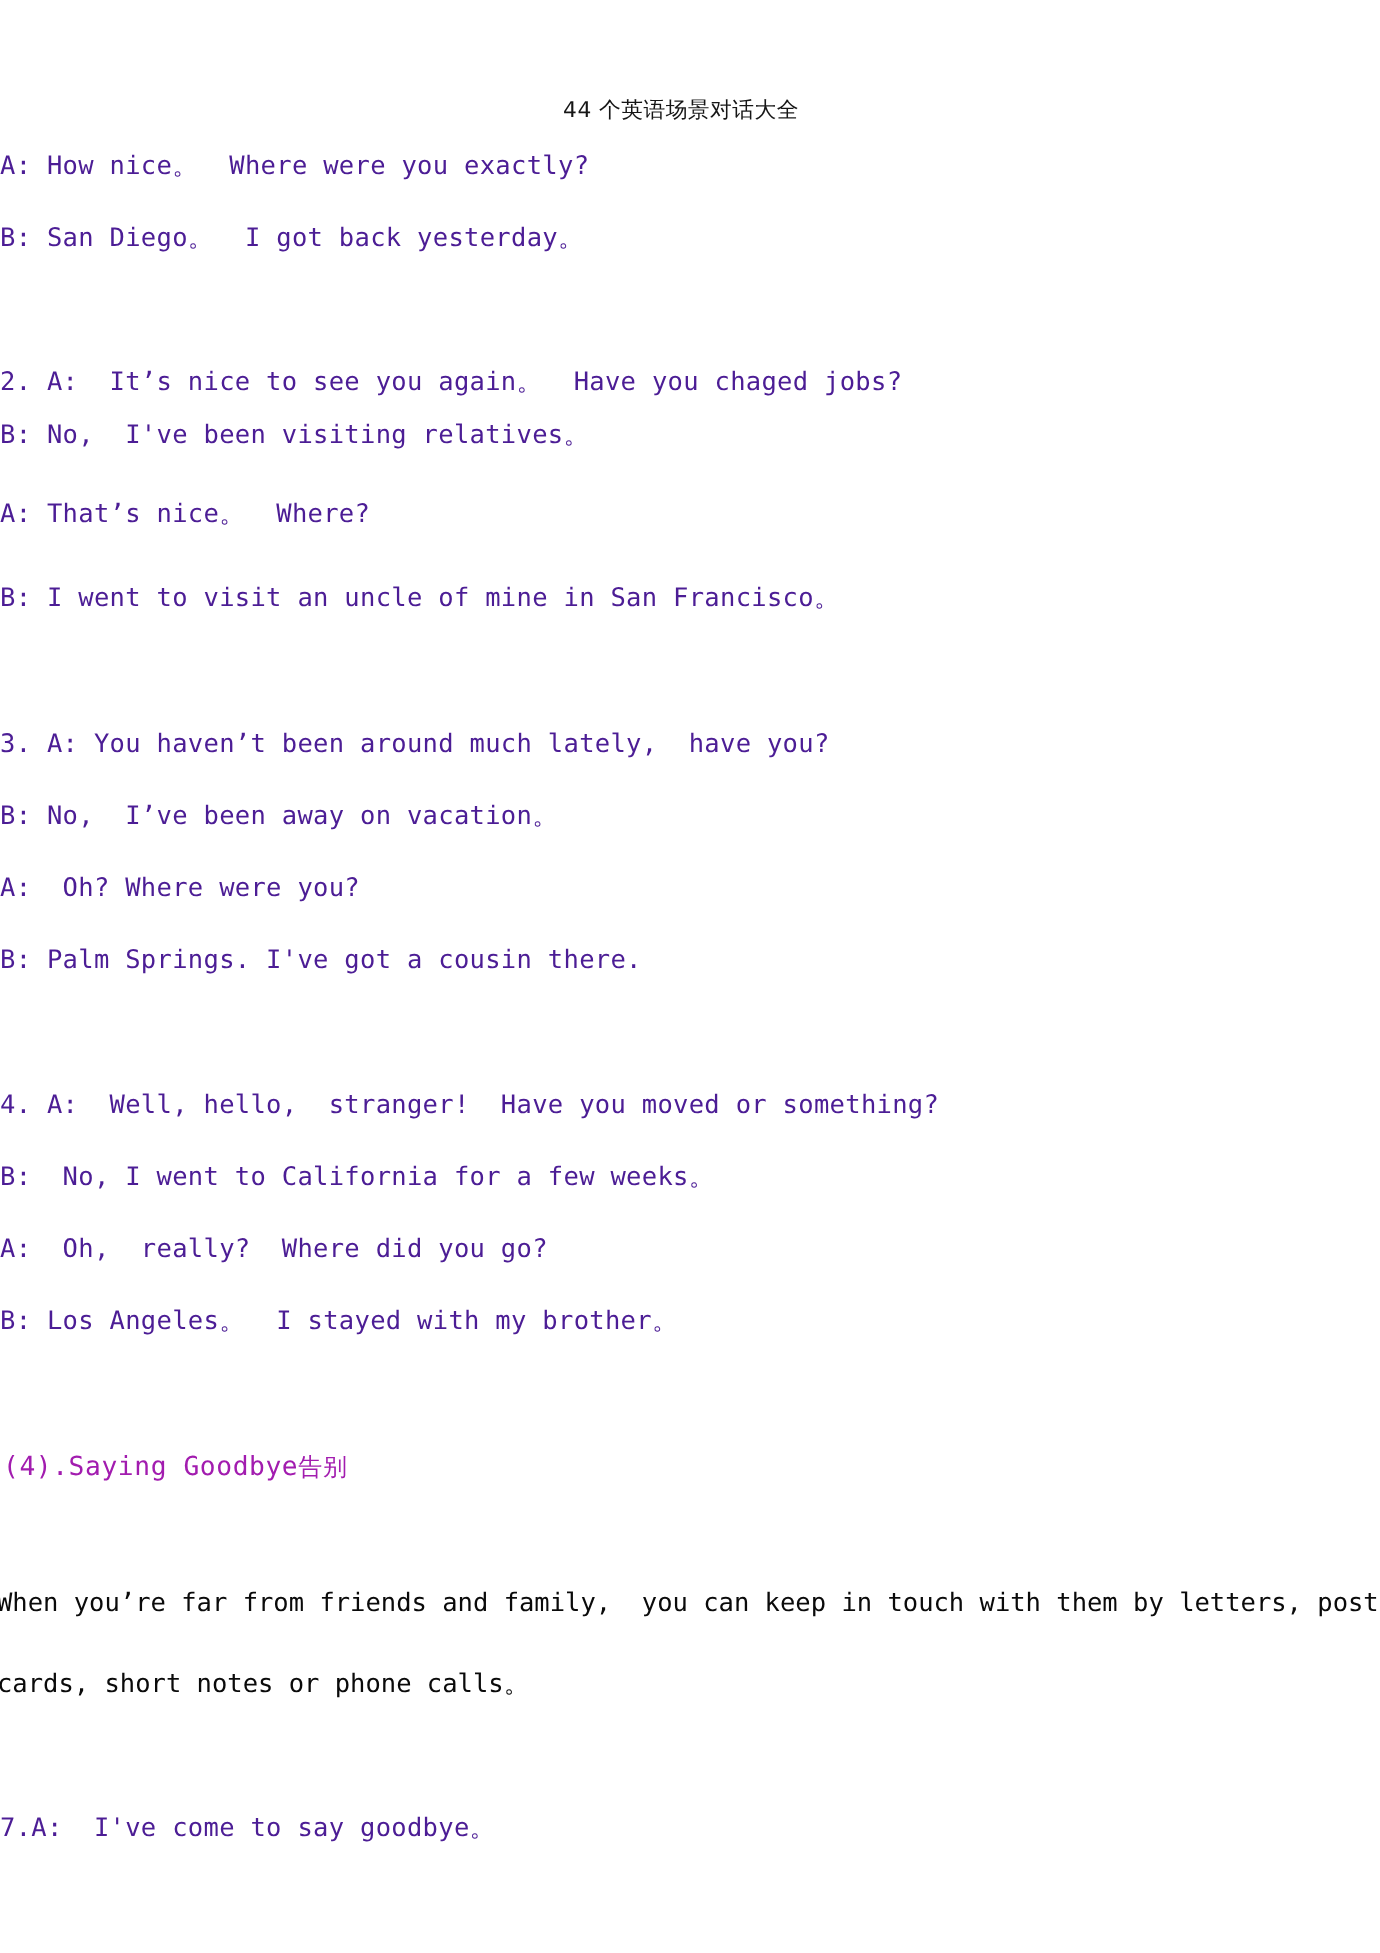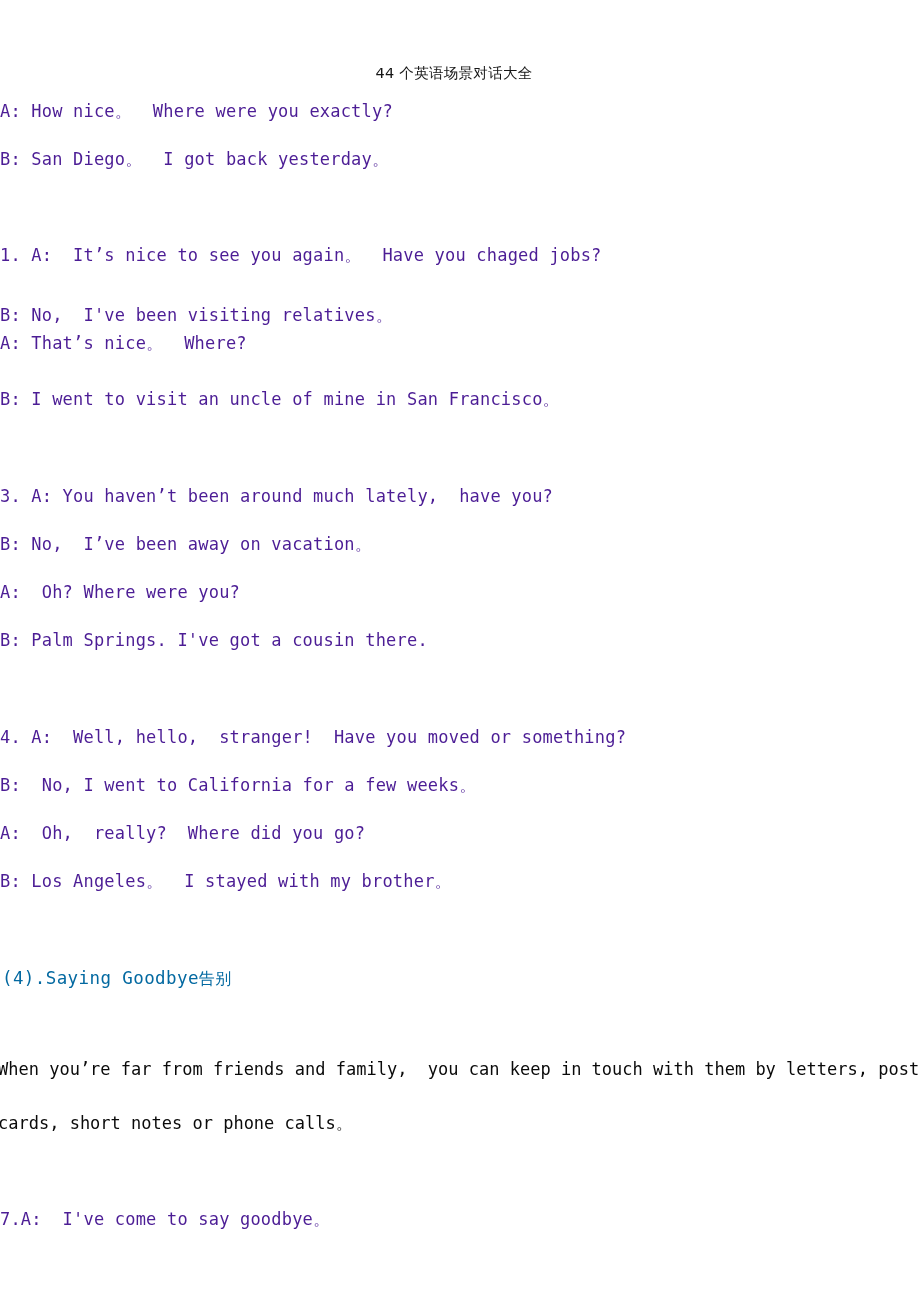--- a/index.html
+++ b/index.html
@@ -49,21 +49,21 @@
     color: #4c1d95;
     letter-spacing: 0.2px;
   }
 
   .heading-red {
     position: absolute;
     left: 14px;
     white-space: pre;
     font-size: 17.5px;
     line-height: 22px;
-    color: #0369a1;
+    color: #a21caf;
     letter-spacing: 0.4px;
   }
 
   .heading-red .cjk {
     font-family: "DejaVu Sans", "Liberation Sans", sans-serif;
     font-size: 16px;
   }
 
   .para {
     position: absolute;
@@ -78,23 +78,23 @@
 <body>
 
 <div class="page">
 
   <div class="doc-title">44 个英语场景对话大全</div>
 
   <div class="line" style="top:101px">A: How nice。  Where were you exactly?</div>
 
   <div class="line" style="top:149px">B: San Diego。  I got back yesterday。</div>
 
-  <div class="line" style="top:245px">1. A:  It’s nice to see you again。  Have you chaged jobs?</div>
+  <div class="line" style="top:245px">2. A:  It’s nice to see you again。  Have you chaged jobs?</div>
 
-  <div class="line" style="top:305px">B: No,  I've been visiting relatives。</div>
+  <div class="line" style="top:280px">B: No,  I've been visiting relatives。</div>
 
   <div class="line" style="top:333px">A: That’s nice。  Where?</div>
 
   <div class="line" style="top:389px">B: I went to visit an uncle of mine in San Francisco。</div>
 
   <div class="line" style="top:486px">3. A: You haven’t been around much lately,  have you?</div>
 
   <div class="line" style="top:534px">B: No,  I’ve been away on vacation。</div>
 
   <div class="line" style="top:630px">B: Palm Springs. I've got a cousin there.</div>

